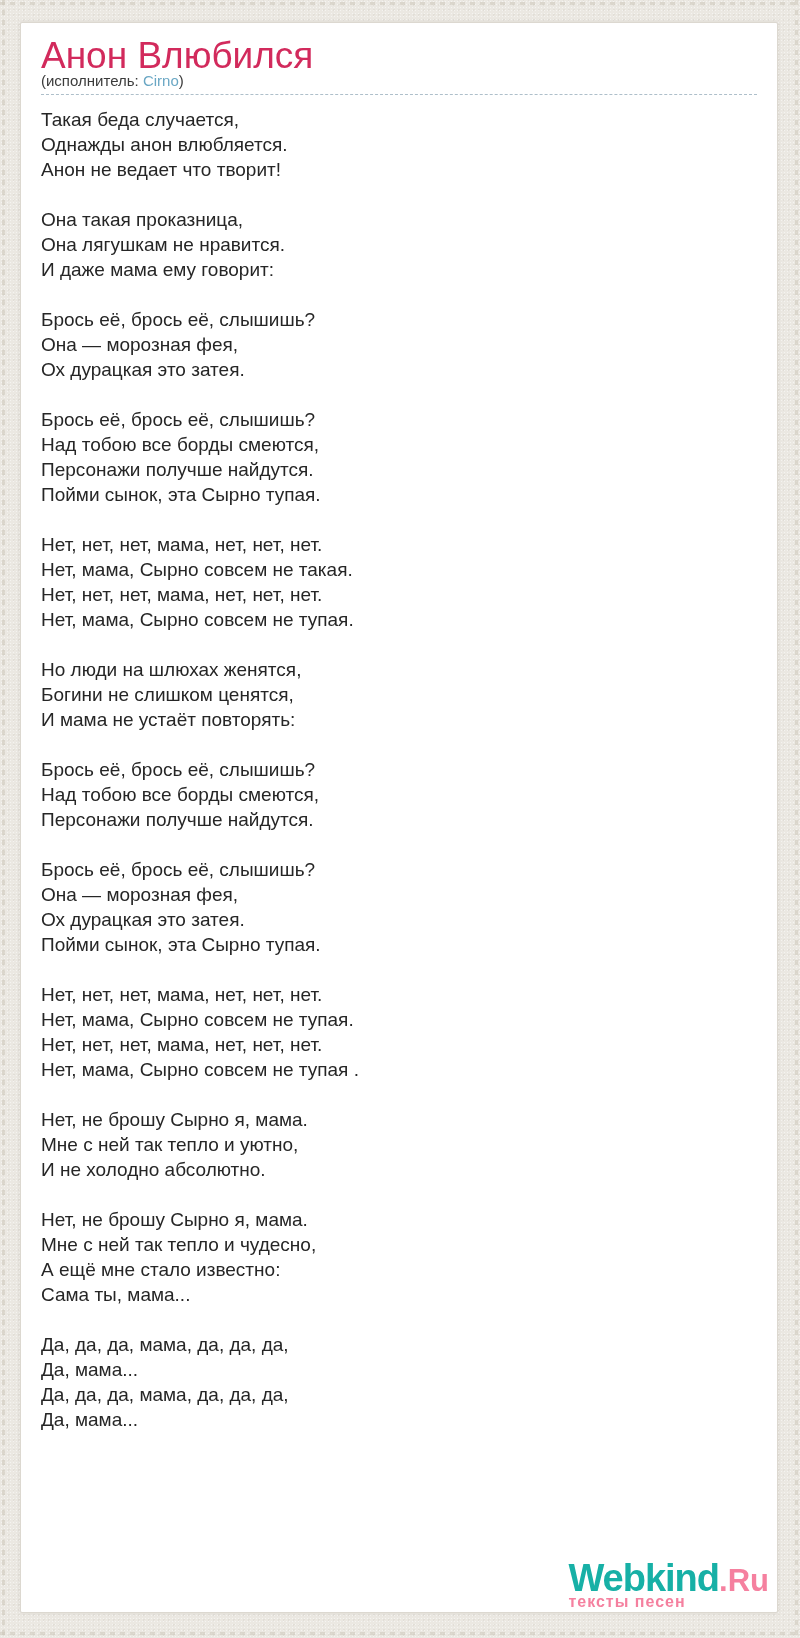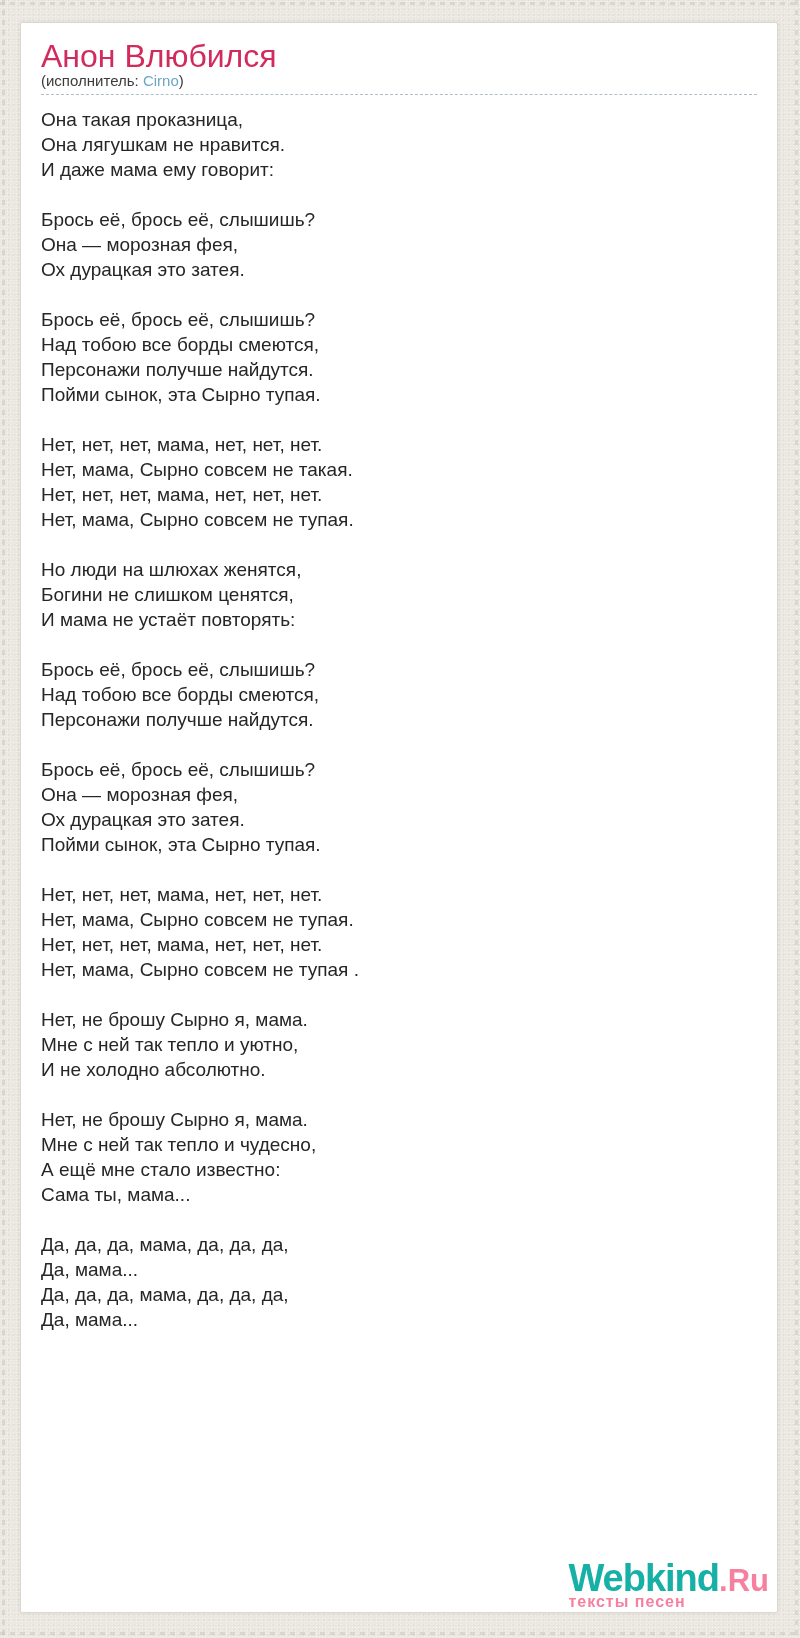--- a/index.html
+++ b/index.html
@@ -43,21 +43,21 @@
     background: #ffffff;
     border: 1px solid #dcd8d0;
     border-radius: 2px;
     box-shadow: 0 0 4px rgba(120,110,95,0.12);
     box-sizing: border-box;
     padding: 18px 20px 0 20px;
   }
 
   .title {
     margin: 0;
-    font-size: 32px;
+    font-size: 37px;
     font-weight: normal;
     line-height: 30px;
     color: #d22a5c;
   }
 
   .artist-line {
     margin-top: 1px;
     font-size: 15px;
     line-height: 17px;
     color: #3b3b3b;
@@ -122,20 +122,21 @@
 <div class="edge edge-v edge-left"></div>
 <div class="edge edge-v edge-right"></div>
 
 <div class="card">
 
   <h1 class="title">Анон Влюбился</h1>
 
   <div class="artist-line"><span>(исполнитель: </span><a class="artist-link">Cirno</a><span>)</span></div>
 
   <div class="lyrics">
+      <p class="stanza">Такая беда случается,<br>Однажды анон влюбляется.<br>Анон не ведает что творит!</p>
       <p class="stanza">Она такая проказница,<br>Она лягушкам не нравится.<br>И даже мама ему говорит:</p>
       <p class="stanza">Брось её, брось её, слышишь?<br>Она — морозная фея,<br>Ох дурацкая это затея.</p>
       <p class="stanza">Брось её, брось её, слышишь?<br>Над тобою все борды смеются,<br>Персонажи получше найдутся.<br>Пойми сынок, эта Сырно тупая.</p>
       <p class="stanza">Нет, нет, нет, мама, нет, нет, нет.<br>Нет, мама, Сырно совсем не такая.<br>Нет, нет, нет, мама, нет, нет, нет.<br>Нет, мама, Сырно совсем не тупая.</p>
       <p class="stanza">Но люди на шлюхах женятся,<br>Богини не слишком ценятся,<br>И мама не устаёт повторять:</p>
       <p class="stanza">Брось её, брось её, слышишь?<br>Над тобою все борды смеются,<br>Персонажи получше найдутся.</p>
       <p class="stanza">Брось её, брось её, слышишь?<br>Она — морозная фея,<br>Ох дурацкая это затея.<br>Пойми сынок, эта Сырно тупая.</p>
       <p class="stanza">Нет, нет, нет, мама, нет, нет, нет.<br>Нет, мама, Сырно совсем не тупая.<br>Нет, нет, нет, мама, нет, нет, нет.<br>Нет, мама, Сырно совсем не тупая .</p>
       <p class="stanza">Нет, не брошу Сырно я, мама.<br>Мне с ней так тепло и уютно,<br>И не холодно абсолютно.</p>
       <p class="stanza">Нет, не брошу Сырно я, мама.<br>Мне с ней так тепло и чудесно,<br>А ещё мне стало известно:<br>Сама ты, мама...</p>

